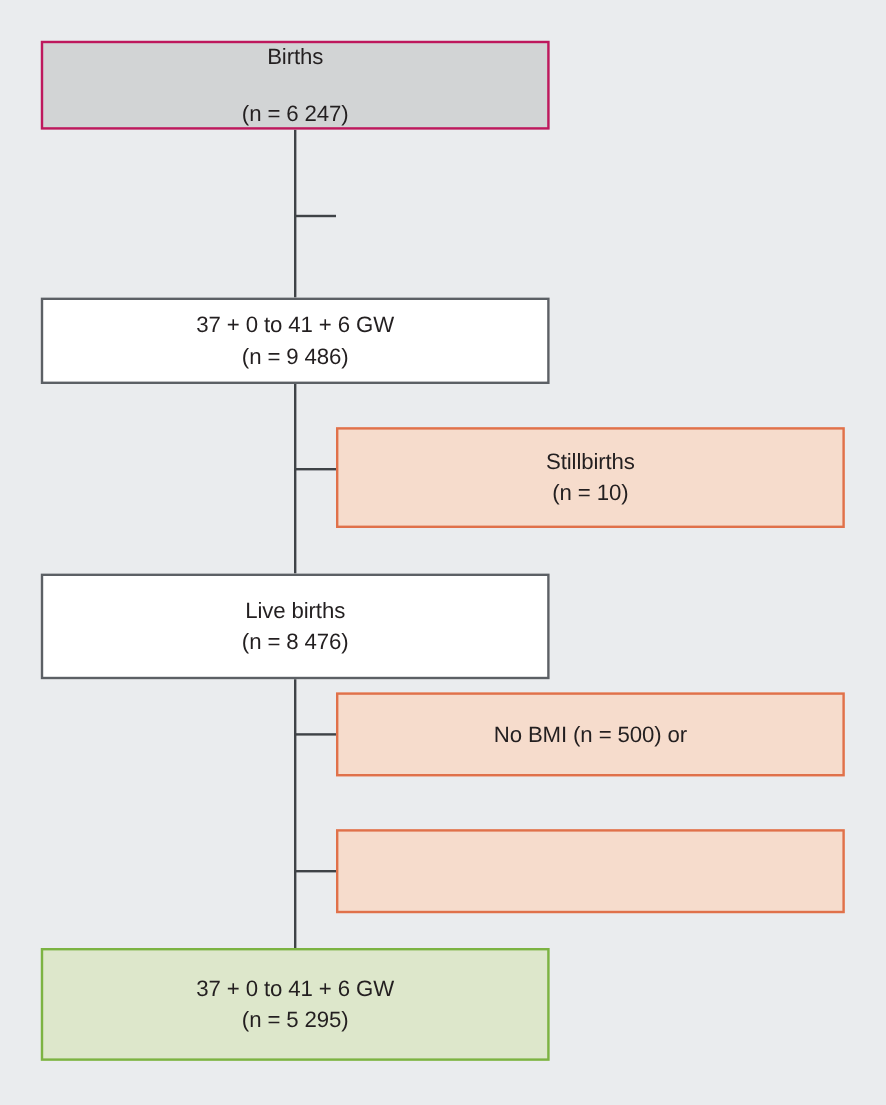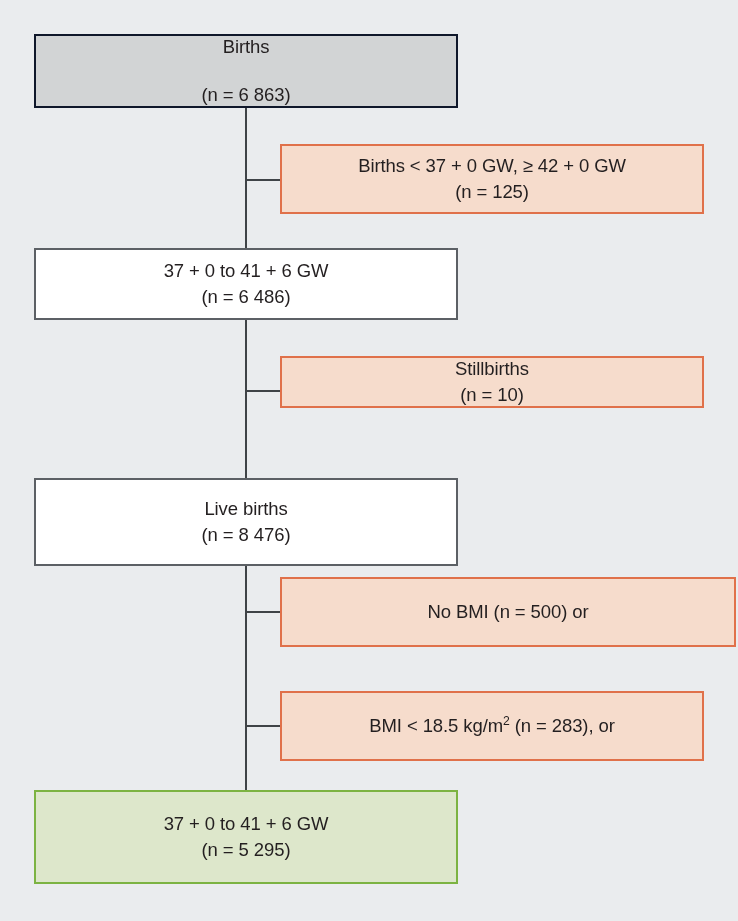--- a/index.html
+++ b/index.html
@@ -33,21 +33,21 @@
     line-height: 1.42;
     letter-spacing: -0.1px;
   }
   .node .ln {
     white-space: nowrap;
   }
 
   
   .node.start {
     background: #d2d4d5;
-    border: 2px solid #0f172a;
+    border: 2px solid #be185d;
     gap: 21px;
   }
   .node.step {
     background: #ffffff;
     border: 2px solid #5c6065;
   }
   .node.exclude {
     background: #f6dccc;
     border: 2px solid #e0714a;
   }
@@ -84,49 +84,44 @@
   <div class="conn h" style="left:245px; top:390px; width:35px;"></div>
 
   <div class="conn v" style="left:245px; top:550px; height:240px;"></div>
 
   <div class="conn h" style="left:245px; top:611px; width:35px;"></div>
 
   <div class="conn h" style="left:245px; top:725px; width:35px;"></div>
 
   <div class="node start" style="left:34px; top:34px; width:424px; height:74px;">
     <div class="ln">Births</div>
-    <div class="ln">(n = 6 863)</div>
+    <div class="ln">(n = 6 247)</div>
   </div>
 
-  <div class="node exclude" style="left:280px; top:144px; width:424px; height:70px;">
-    <div class="ln">Births &lt; 37 + 0 GW, ≥ 42 + 0 GW</div>
-    <div class="ln">(n = 125)</div>
-  </div>
 
   <div class="node step" style="left:34px; top:248px; width:424px; height:72px;">
     <div class="ln">37 + 0 to 41 + 6 GW</div>
-    <div class="ln">(n = 6 486)</div>
+    <div class="ln">(n = 9 486)</div>
   </div>
 
-  <div class="node exclude" style="left:280px; top:356px; width:424px; height:52px;text-align:center;">
+  <div class="node exclude" style="left:280px; top:356px; width:424px; height:84px;text-align:center;">
     <div class="ln">Stillbirths</div>
     <div class="ln">(n = 10)</div>
   </div>
 
   <div class="node step" style="left:34px; top:478px; width:424px; height:88px;">
     <div class="ln">Live births</div>
     <div class="ln">(n = 8 476)</div>
   </div>
 
-  <div class="node exclude" style="left:280px; top:577px; width:456px; height:70px;">
+  <div class="node exclude" style="left:280px; top:577px; width:424px; height:70px;">
     <div class="ln">No BMI (n = 500) or</div>
   </div>
 
   <div class="node exclude" style="left:280px; top:691px; width:424px; height:70px;">
-    <div class="ln"><span>BMI &lt; 18.5 kg/m</span><sup>2</sup><span> (n = 283), or</span></div>
   </div>
 
   <div class="node final" style="left:34px; top:790px; width:424px; height:94px;">
     <div class="ln">37 + 0 to 41 + 6 GW</div>
     <div class="ln">(n = 5 295)</div>
   </div>
 
 </div>
 
 </body></html>

